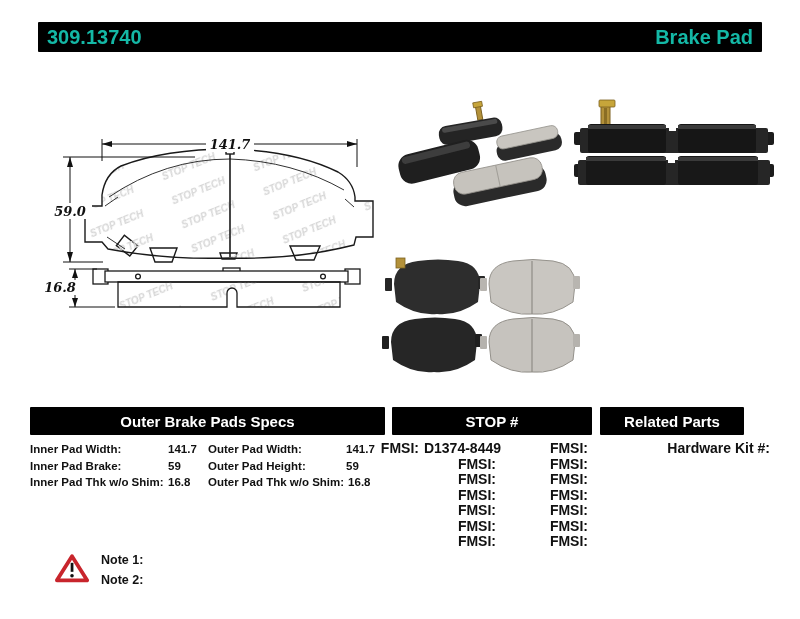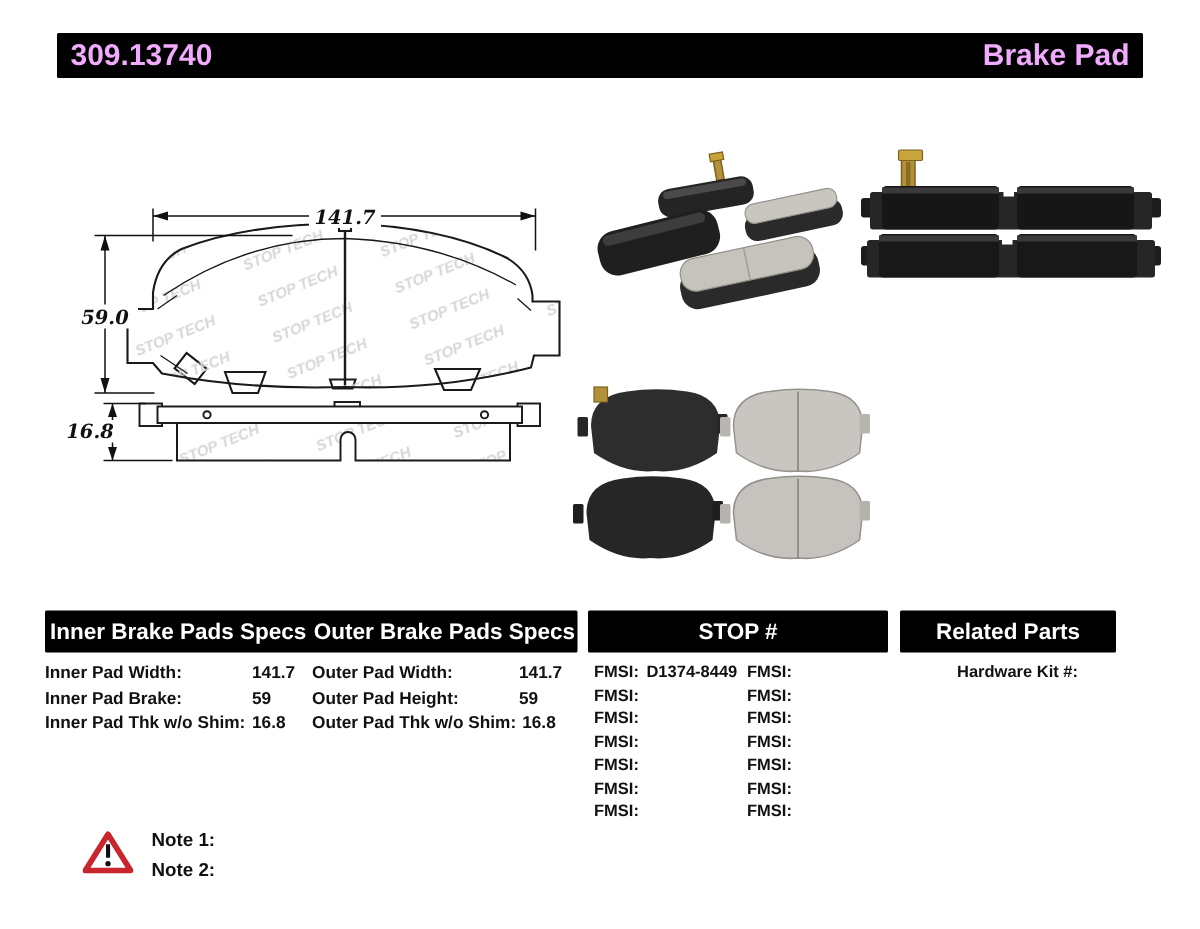--- a/index.html
+++ b/index.html
@@ -6,21 +6,21 @@
   html,body { background:#fff; }
   body {
     width:800px; height:619px; position:relative; overflow:hidden;
     font-family:"Liberation Sans", sans-serif; color:#111;
   }
   .abs { position:absolute; }
 
   
   .title-bar {
     left:38px; top:22px; width:724px; height:30px;
-    background:#000; color:#f0abfc;
+    background:#000; color:#14b8a6;
     display:flex; align-items:center; justify-content:space-between;
     padding:0 9px; font-size:20px; font-weight:bold; border-radius:1px;
   }
 
   
   .diagram   { left:45px;  top:127px; width:340px; height:200px; }
   .photo1    { left:390px; top:96px;  width:175px; height:112px; }
   .photo2    { left:574px; top:94px;  width:200px; height:100px; }
   .photo3    { left:380px; top:252px; width:200px; height:124px; }
   .diagram svg, .photo1 svg, .photo2 svg, .photo3 svg { width:100%; height:100%; display:block; }
@@ -42,21 +42,21 @@
   .inner-col   { left:30px;  width:180px; }
   .outer-col   { left:208px; width:180px; }
   .fmsi-left   { left:396px; width:105px; }
   .fmsi-right  { left:498px; width:95px;  }
   .related-col { left:602px; width:173px;padding-left:36px; }
 
   .spec-row { display:flex; height:16.5px; line-height:16.5px; font-size:11.5px; font-weight:bold; white-space:nowrap; }
   .spec-row .lbl { flex:1; }
   .spec-row .val { width:42px; text-align:left; margin-left:4px; }
 
-  .fmsi-row, .rel-row { display:flex; height:15.5px; line-height:15.5px; font-size:11px; font-weight:bold; white-space:nowrap; }
+  .fmsi-row, .rel-row { display:flex; height:15.5px; line-height:15.5px; font-size:14px; font-weight:bold; white-space:nowrap;justify-content:flex-end; }
   .fmsi-row .lbl, .rel-row .lbl { text-align:left; }
   .fmsi-row .val, .rel-row .val { margin-left:5px; }
 
   
   .notes { left:55px; top:550px; display:flex; align-items:flex-start; }
   .warn { width:34px; height:31px; margin-right:12px; margin-top:3px; }
   .note-line { height:20px; line-height:20px; font-size:12.5px; font-weight:bold; display:flex; }
   .note-line .val { margin-left:5px; }
 </style>
 </head>
@@ -217,21 +217,20 @@
     <g transform="translate(103,64)">
       <use href="#padface" fill="#c6c3be" stroke="#93908a" stroke-width="1"></use>
       <rect x="-3" y="20" width="7" height="13" rx="1" fill="#b5b2ad"></rect>
       <rect x="90" y="18" width="7" height="13" rx="1" fill="#b5b2ad"></rect>
       <line x1="49" y1="3" x2="49" y2="56" stroke="#8f8c86" stroke-width="1.2"></line>
     </g>
   </svg>
 </div>
 
 <div class="abs hdr hdr-pads">
-  <span>Inner Brake Pads Specs</span>
   <span>Outer Brake Pads Specs</span>
 </div>
 <div class="abs hdr hdr-fmsi">
   <span>STOP #</span>
 </div>
 <div class="abs hdr hdr-related">
   <span>Related Parts</span>
 </div>
 
 <div class="abs col inner-col">

